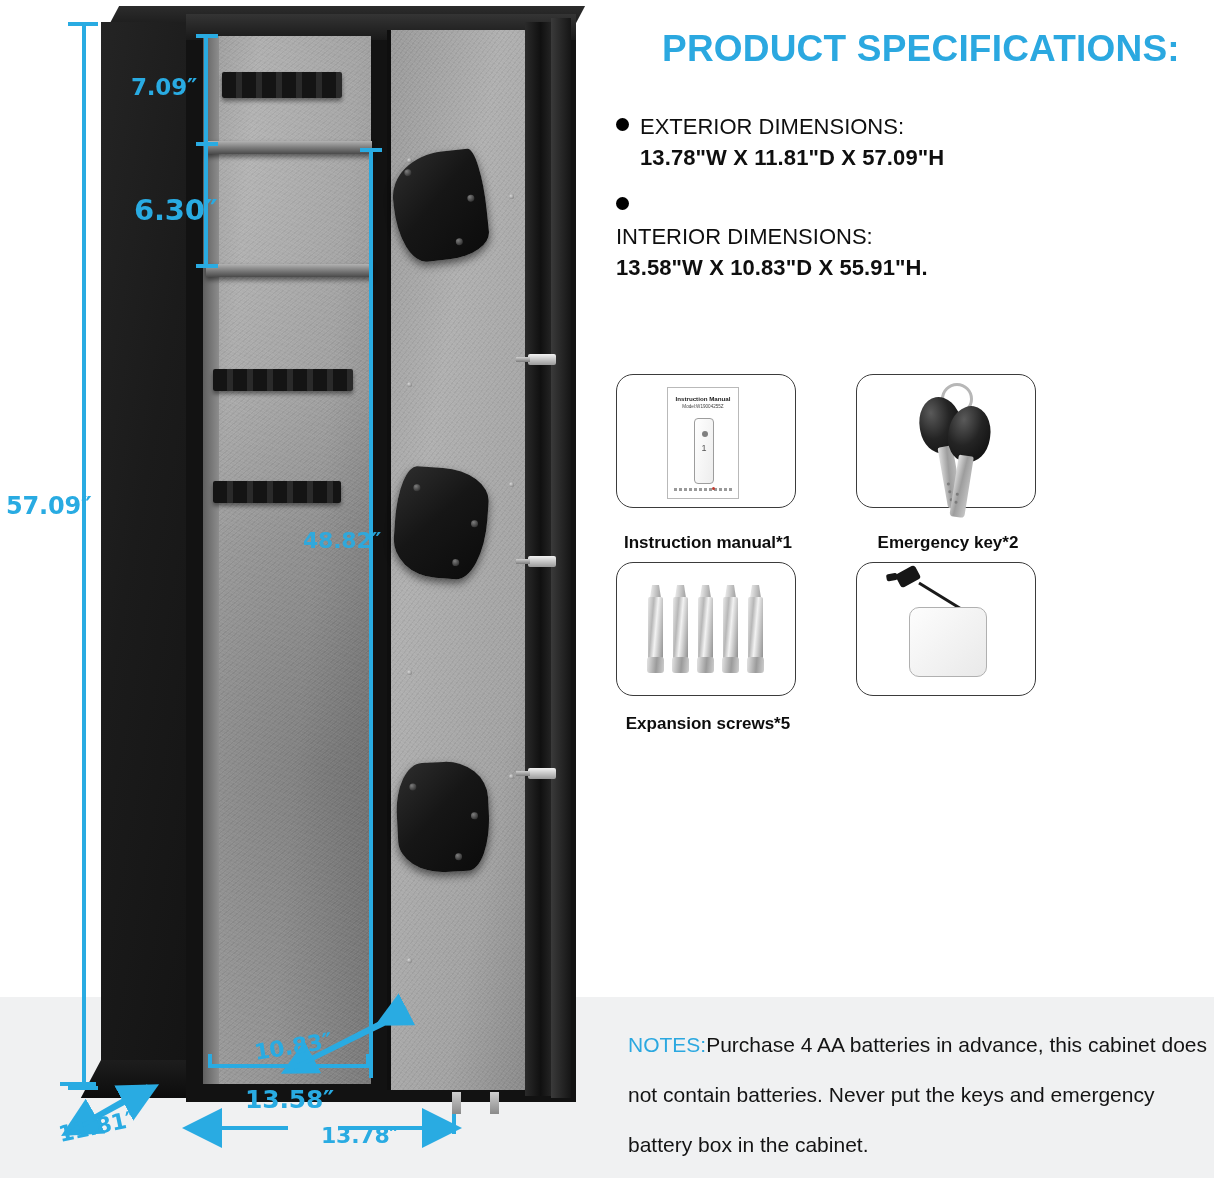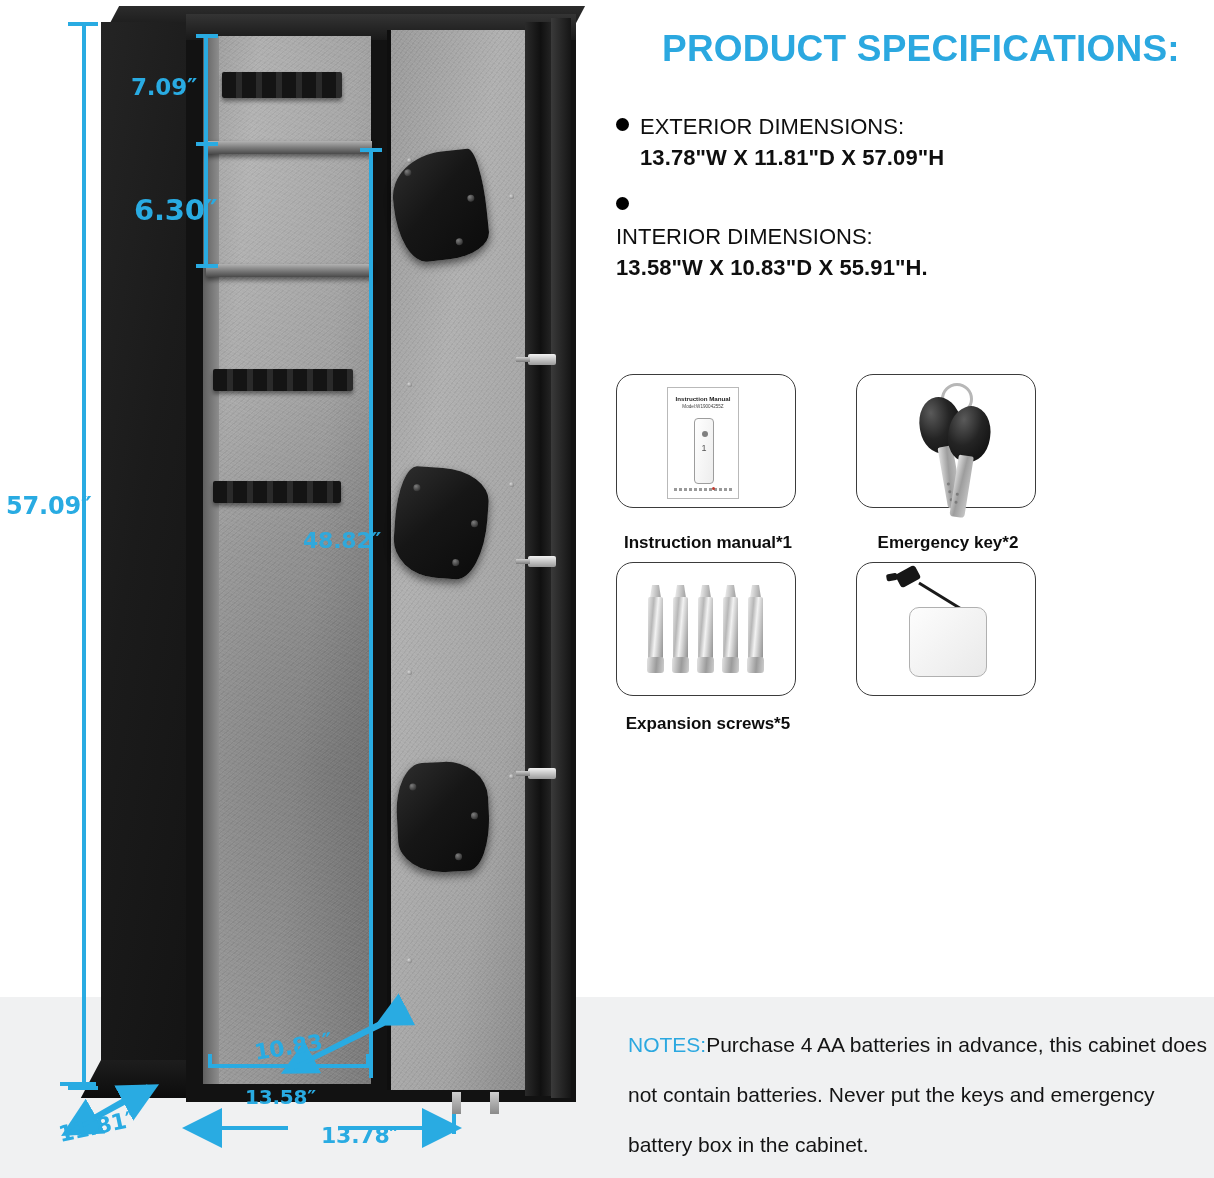--- a/index.html
+++ b/index.html
@@ -360,21 +360,21 @@
         </marker>
       </defs>
       <line x1="102" y1="4" x2="8" y2="52" stroke="#29abe2" stroke-width="4" marker-start="url(#ar10a)" marker-end="url(#ar10b)" transform="translate(0,0) scale(1,1)"></line>
       <line x1="14" y1="50" x2="104" y2="6" stroke="#29abe2" stroke-width="4"></line>
     </svg>
     <div class="dim-lbl" style="left:254px; top:1034px; font-size:22px; transform:rotate(-9deg);">10.83″</div>
 
     <div class="dim h" style="left:208px; top:1064px; width:162px;"></div>
     <div class="dim v" style="left:208px; top:1054px; height:14px;"></div>
     <div class="dim v" style="left:366px; top:1054px; height:14px;"></div>
-    <div class="dim-lbl" style="left:245px; top:1085px; font-size:20px;">13.58″</div>
+    <div class="dim-lbl" style="left:245px; top:1085px; font-size:25px;">13.58″</div>
 
     <svg style="position:absolute; left:60px; top:1080px; width:140px; height:80px; overflow:visible;">
       <defs>
         <marker id="ar11" markerWidth="10" markerHeight="10" refX="8" refY="5" orient="auto">
           <path d="M0,0 L10,5 L0,10 z" fill="#29abe2"></path>
         </marker>
       </defs>
       <line x1="88" y1="6" x2="8" y2="52" stroke="#29abe2" stroke-width="4" marker-end="url(#ar11)"></line>
       <line x1="10" y1="52" x2="92" y2="8" stroke="#29abe2" stroke-width="4" marker-end="url(#ar11)"></line>
       <line x1="0" y1="4" x2="36" y2="4" stroke="#29abe2" stroke-width="4"></line>

